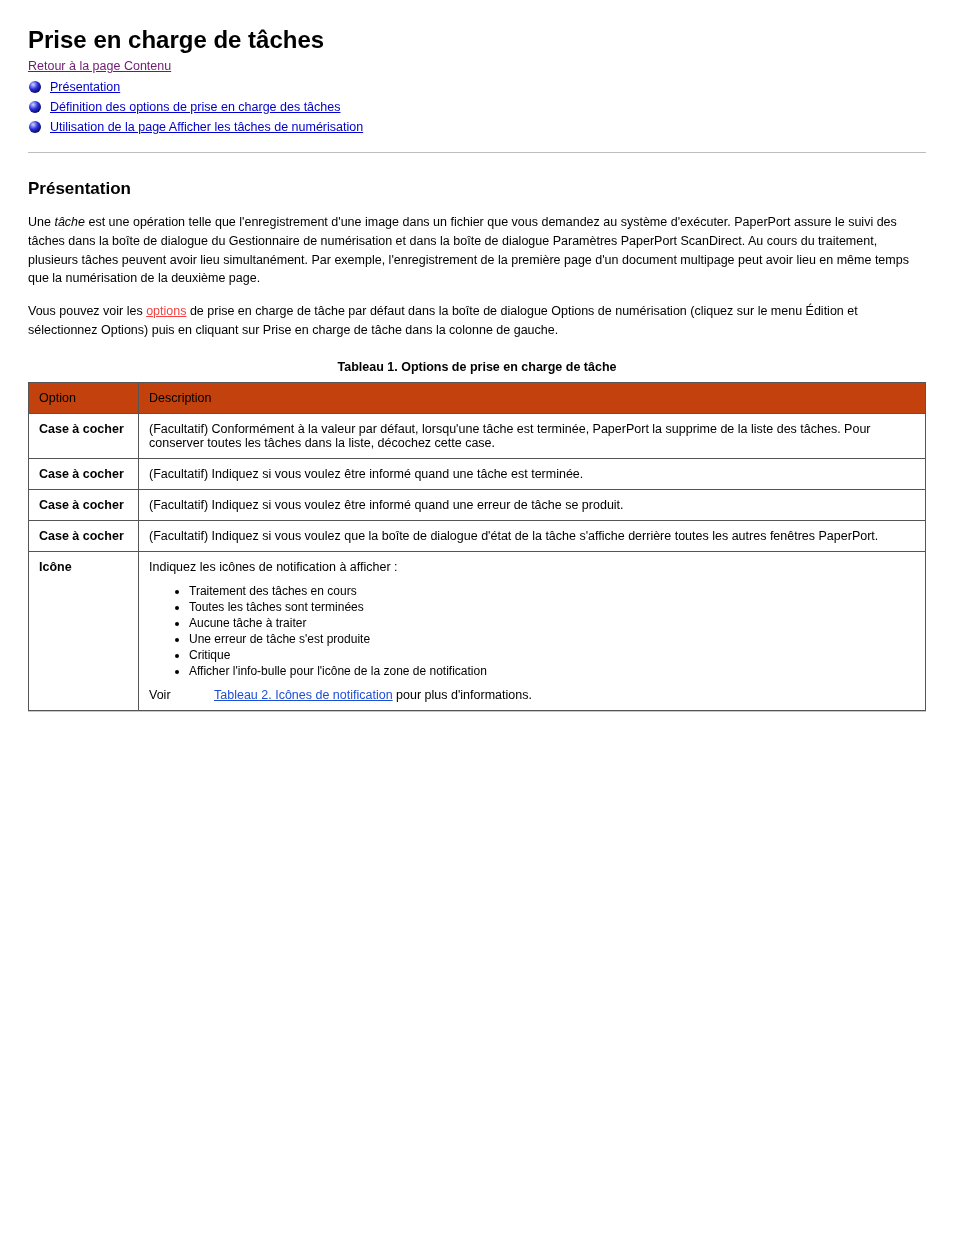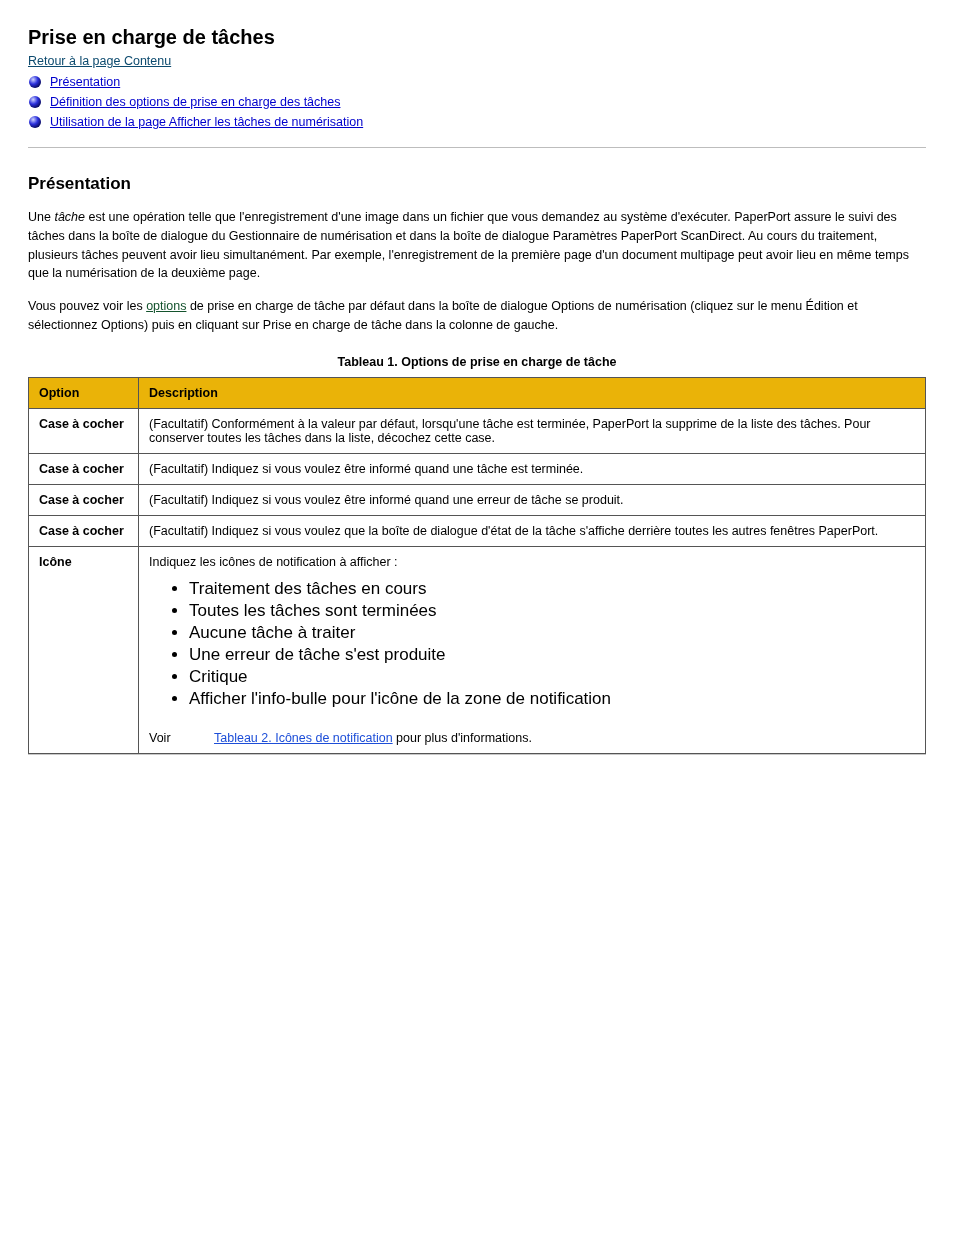--- a/index.html
+++ b/index.html
@@ -8,26 +8,26 @@
     padding: 0;
     background: #ffffff;
     font-family: Arial, Helvetica, sans-serif;
     color: #000000;
     width: 954px;
   }
   .page {
     padding: 20px 28px 40px 28px;
   }
   h1.main-title {
-    font-size: 20px;
+    font-size: 24px;
     font-weight: bold;
     margin: 6px 0 2px 0;
   }
   a.back-link {
-    color: #0c4a6e;
+    color: #701a75;
     text-decoration: underline;
     font-size: 12.5px;
   }
   p.intro {
     font-size: 12.5px;
     margin: 24px 0 14px 0;
     line-height: 1.45;
   }
   ul.nav-list {
     list-style: none;
@@ -58,21 +58,21 @@
     font-size: 17px;
     font-weight: bold;
     margin: 0 0 14px 0;
   }
   p.section-para {
     font-size: 12.5px;
     line-height: 1.5;
     margin: 0 0 14px 0;
   }
   p.section-para a {
-    color: #14532d;
+    color: #ef4444;
     text-decoration: underline;
   }
   .table-caption {
     font-size: 12.5px;
     font-weight: bold;
     margin: 20px 0 8px 0;
     text-align: center;
   }
   table.opts {
     border-collapse: collapse;
@@ -80,30 +80,30 @@
     border: 1.5px solid #555;
     font-size: 12.5px;
   }
   table.opts th, table.opts td {
     border: 1px solid #555;
     padding: 8px 10px;
     text-align: left;
     vertical-align: top;
   }
   table.opts th {
-    font-weight: bold;
-    background: #eab308;
+    font-weight: normal;
+    background: #c2410c;
   }
   table.opts td.optcell { font-weight: bold; }
   td .desc-p { margin: 0 0 10px 0; }
   td ul.inner {
-    margin: 0 0 22px 0;
+    margin: 0 0 10px 0;
     padding-left: 40px;
     list-style: disc;
-    font-size: 17px;
+    font-size: 12px;
   }
   td ul.inner li { margin: 2px 0; }
   td .more-info { font-size: 12.5px; }
   td .more-info a { color: #1d4ed8; text-decoration: underline; margin-left: 40px; }
 
   hr.thin { border: none; border-top: 1px solid #c8c8c8; margin: 0 0 20px 0; }
 
   svg.sphere { width: 14px; height: 14px; display: block; }
 </style>
 </head>

